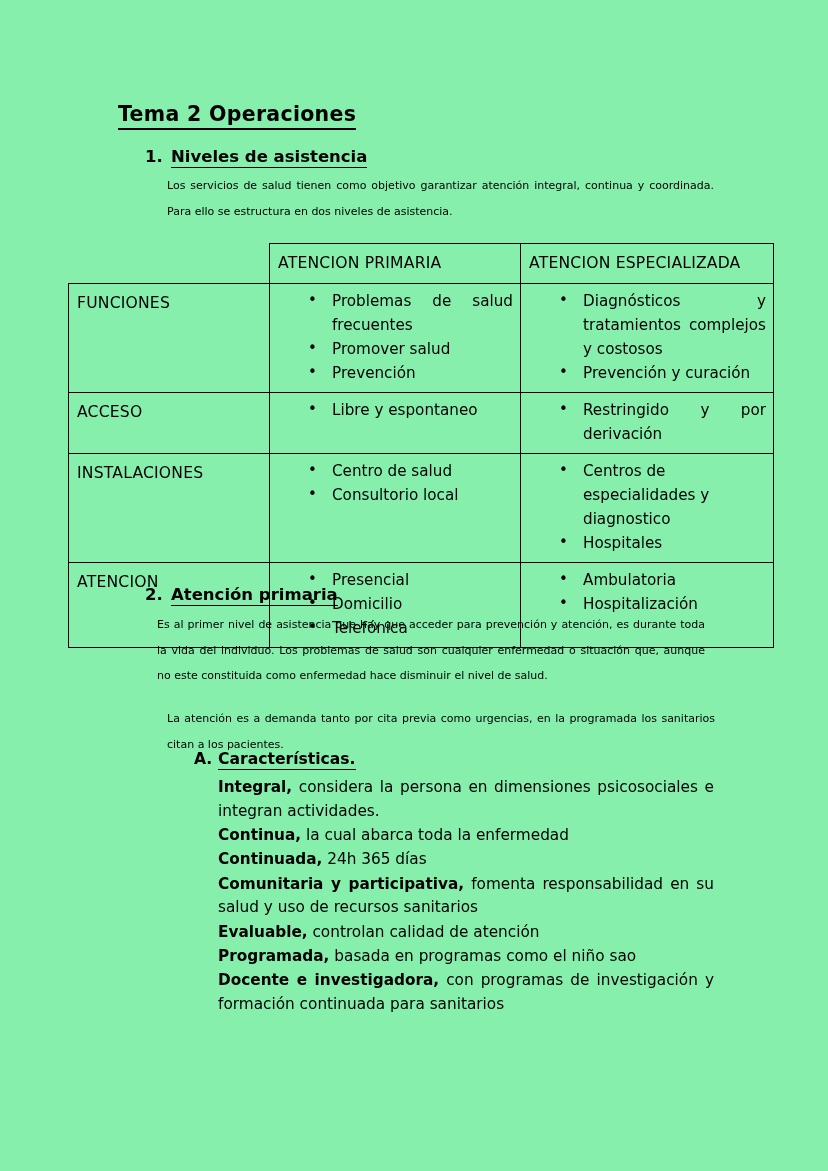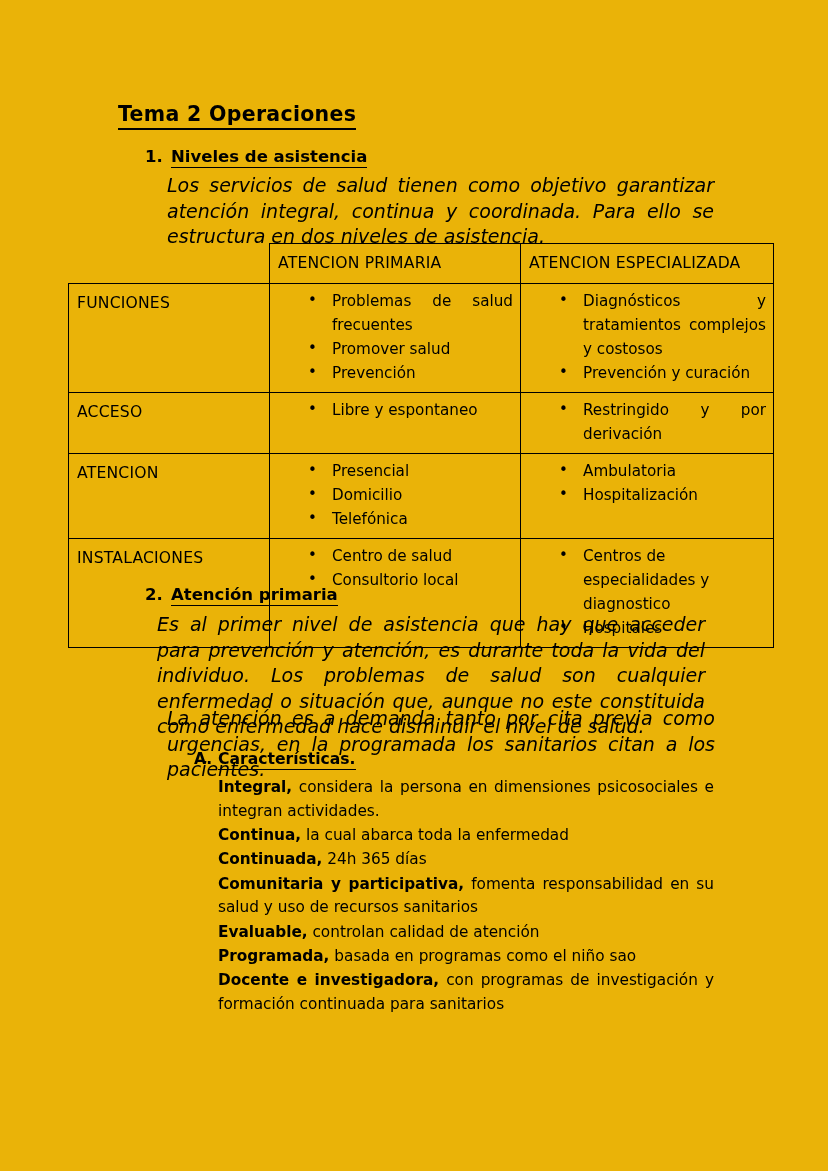--- a/index.html
+++ b/index.html
@@ -12,21 +12,21 @@
     height: 1171px;
     position: relative;
     font-family: "DejaVu Sans", sans-serif;
     color: #000000;
     overflow: hidden;
   }
 
   .page {
     position: absolute;
     inset: 0;
-    background: #eab308;
+    background: #86efac;
   }
 
   
   .doc {
     position: absolute;
     left: 0;
     top: 0;
     width: 828px;
   }
 
@@ -56,25 +56,24 @@
     width: 26px;
   }
   .num-heading .txt {
     border-bottom: 1.7px solid #000;
     padding-bottom: 1px;
   }
 
   
   .para {
     position: absolute;
-    font-size: 19px;
+    font-size: 11px;
     line-height: 25.5px;
     text-align: justify;
     text-justify: inter-word;
-    font-style: italic;
   }
 
   
   .tbl {
     position: absolute;
     left: 68px;
     top: 243px;
     width: 705px;
     border-collapse: collapse;
     table-layout: fixed;
@@ -207,48 +206,48 @@
             </ul>
           </td>
           <td>
             <ul>
               <li>Restringido y por derivación</li>
             </ul>
           </td>
         </tr>
 
         <tr>
+          <td class="rowlabel">INSTALACIONES</td>
+          <td>
+            <ul>
+              <li class="nojust">Centro de salud</li>
+              <li class="nojust">Consultorio local</li>
+            </ul>
+          </td>
+          <td>
+            <ul>
+              <li class="nojust">Centros de especialidades y diagnostico</li>
+              <li class="nojust">Hospitales</li>
+            </ul>
+          </td>
+        </tr>
+
+        <tr>
           <td class="rowlabel">ATENCION</td>
           <td>
             <ul>
               <li class="nojust">Presencial</li>
               <li class="nojust">Domicilio</li>
               <li class="nojust">Telefónica</li>
             </ul>
           </td>
           <td>
             <ul>
               <li class="nojust">Ambulatoria</li>
               <li class="nojust">Hospitalización</li>
-            </ul>
-          </td>
-        </tr>
-
-        <tr>
-          <td class="rowlabel">INSTALACIONES</td>
-          <td>
-            <ul>
-              <li class="nojust">Centro de salud</li>
-              <li class="nojust">Consultorio local</li>
-            </ul>
-          </td>
-          <td>
-            <ul>
-              <li class="nojust">Centros de especialidades y diagnostico</li>
-              <li class="nojust">Hospitales</li>
             </ul>
           </td>
         </tr>
       </tbody>
     </table>
 
     <div class="num-heading" style="left:145px; top:585px;">
       <span class="num">2.</span><span class="txt">Atención primaria</span>
     </div>
 

